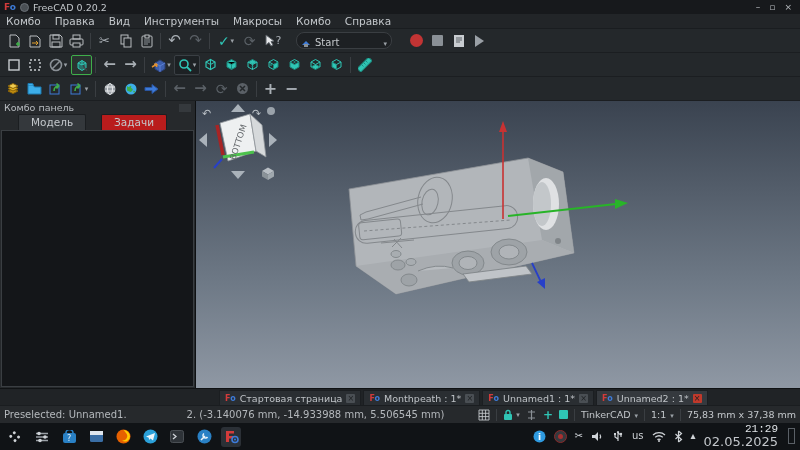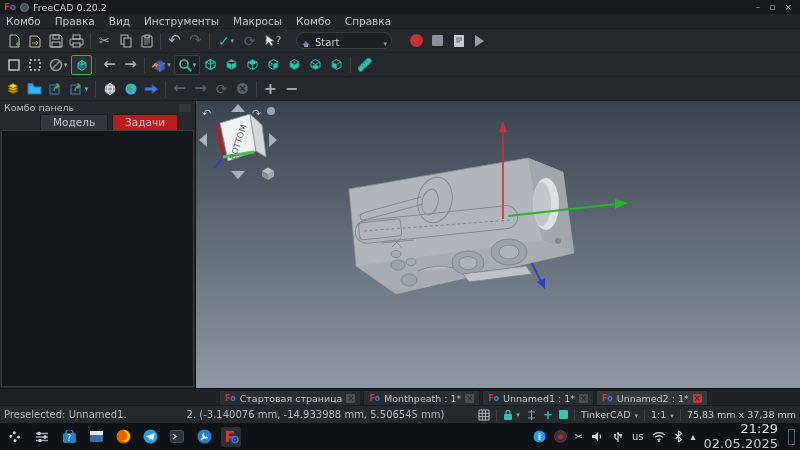--- a/index.html
+++ b/index.html
@@ -37,21 +37,21 @@
   .rec-dot { width:13px; height:13px; border-radius:50%; background:#c23434; }
   .stop-sq { width:11px; height:11px; background:#8a9096; border-radius:1px; }
   .play-tri { width:0; height:0; border-left:9px solid #9aa0a6; border-top:6px solid transparent; border-bottom:6px solid transparent; }
 
   
   .main { flex:1 1 auto; display:flex; min-height:0; }
   .combo-panel { width:196px; background:#26292c; display:flex; flex-direction:column; border-right:1px solid #0e1012; }
   .panel-head { height:13px; display:flex; align-items:center; padding:0 4px; }
   .panel-head .pt { font-size:9.5px; color:#b8bcc0; flex:1; }
   .panel-head .pbtn { width:12px; height:8px; background:#35393d; margin-left:3px; }
-  .panel-tabs { height:16px; display:flex; padding-left:18px; gap:4px;margin-left:22px; }
+  .panel-tabs { height:16px; display:flex; padding-left:18px; gap:15px; }
   .ptab { padding:1px 12px; font-size:10.5px; color:#c3c7cb; background:#b91c1c; border:1px solid #1b1e21; border-bottom:none; border-radius:2px 2px 0 0; }
   .ptab.on { background:#34383c; }
   .panel-tree { flex:1; background:#141619; border:1px solid #3a3e42; margin:0 1px 1px 1px; }
 
   .viewport { flex:1; position:relative; background:linear-gradient(#3a4350,#6d7885 62%,#8f98a4); overflow:hidden; }
   .viewport svg { position:absolute; left:0; top:0; }
   .navcube { position:absolute; right:4px; top:4px; width:84px; height:82px; }
 
   
   .doctabs { height:17px; background:#202326; display:flex; align-items:flex-end; padding-left:219px; gap:2px; flex:0 0 auto; border-top:1px solid #101214; }
@@ -71,21 +71,21 @@
   .teal-sq { width:9px; height:9px; background:#2fc5b5; border-radius:1px; }
   .teal-plus { color:#2fc5b5; font-size:12px; font-weight:bold; line-height:1; }
 
   
   .taskbar { height:27px; background:#101316; display:flex; align-items:center; padding:0 5px; gap:7px; flex:0 0 auto; }
   .tk { width:20px; height:20px; display:flex; align-items:center; justify-content:center; border-radius:3px; flex:0 0 auto; }
   .tk.on { background:#2b3036; }
   .tray { margin-left:auto; display:flex; align-items:center; gap:8px; }
   .tray .sm { font-size:10px; color:#cfd3d7; line-height:1; }
   .clock { text-align:right; line-height:1.1; }
-  .clock .t1 { font-size:13px; color:#dfe3e6; }
+  .clock .t1 { font-size:11px; color:#dfe3e6;font-family:Liberation Mono, monospace; }
   .clock .t2 { font-size:13px; color:#c3c7cb; }
   .show-desk { width:7px; height:16px; border:1px solid #5a6066; margin-left:2px; }
 
   .launcher-dots { display:grid; grid-template-columns:4px 4px; grid-gap:2px; transform:rotate(45deg); }
   .launcher-dots i { width:3px; height:3px; background:#cfd3d7; border-radius:50%; }
 </style>
 </head>
 <body>
 
 <div class="app">

